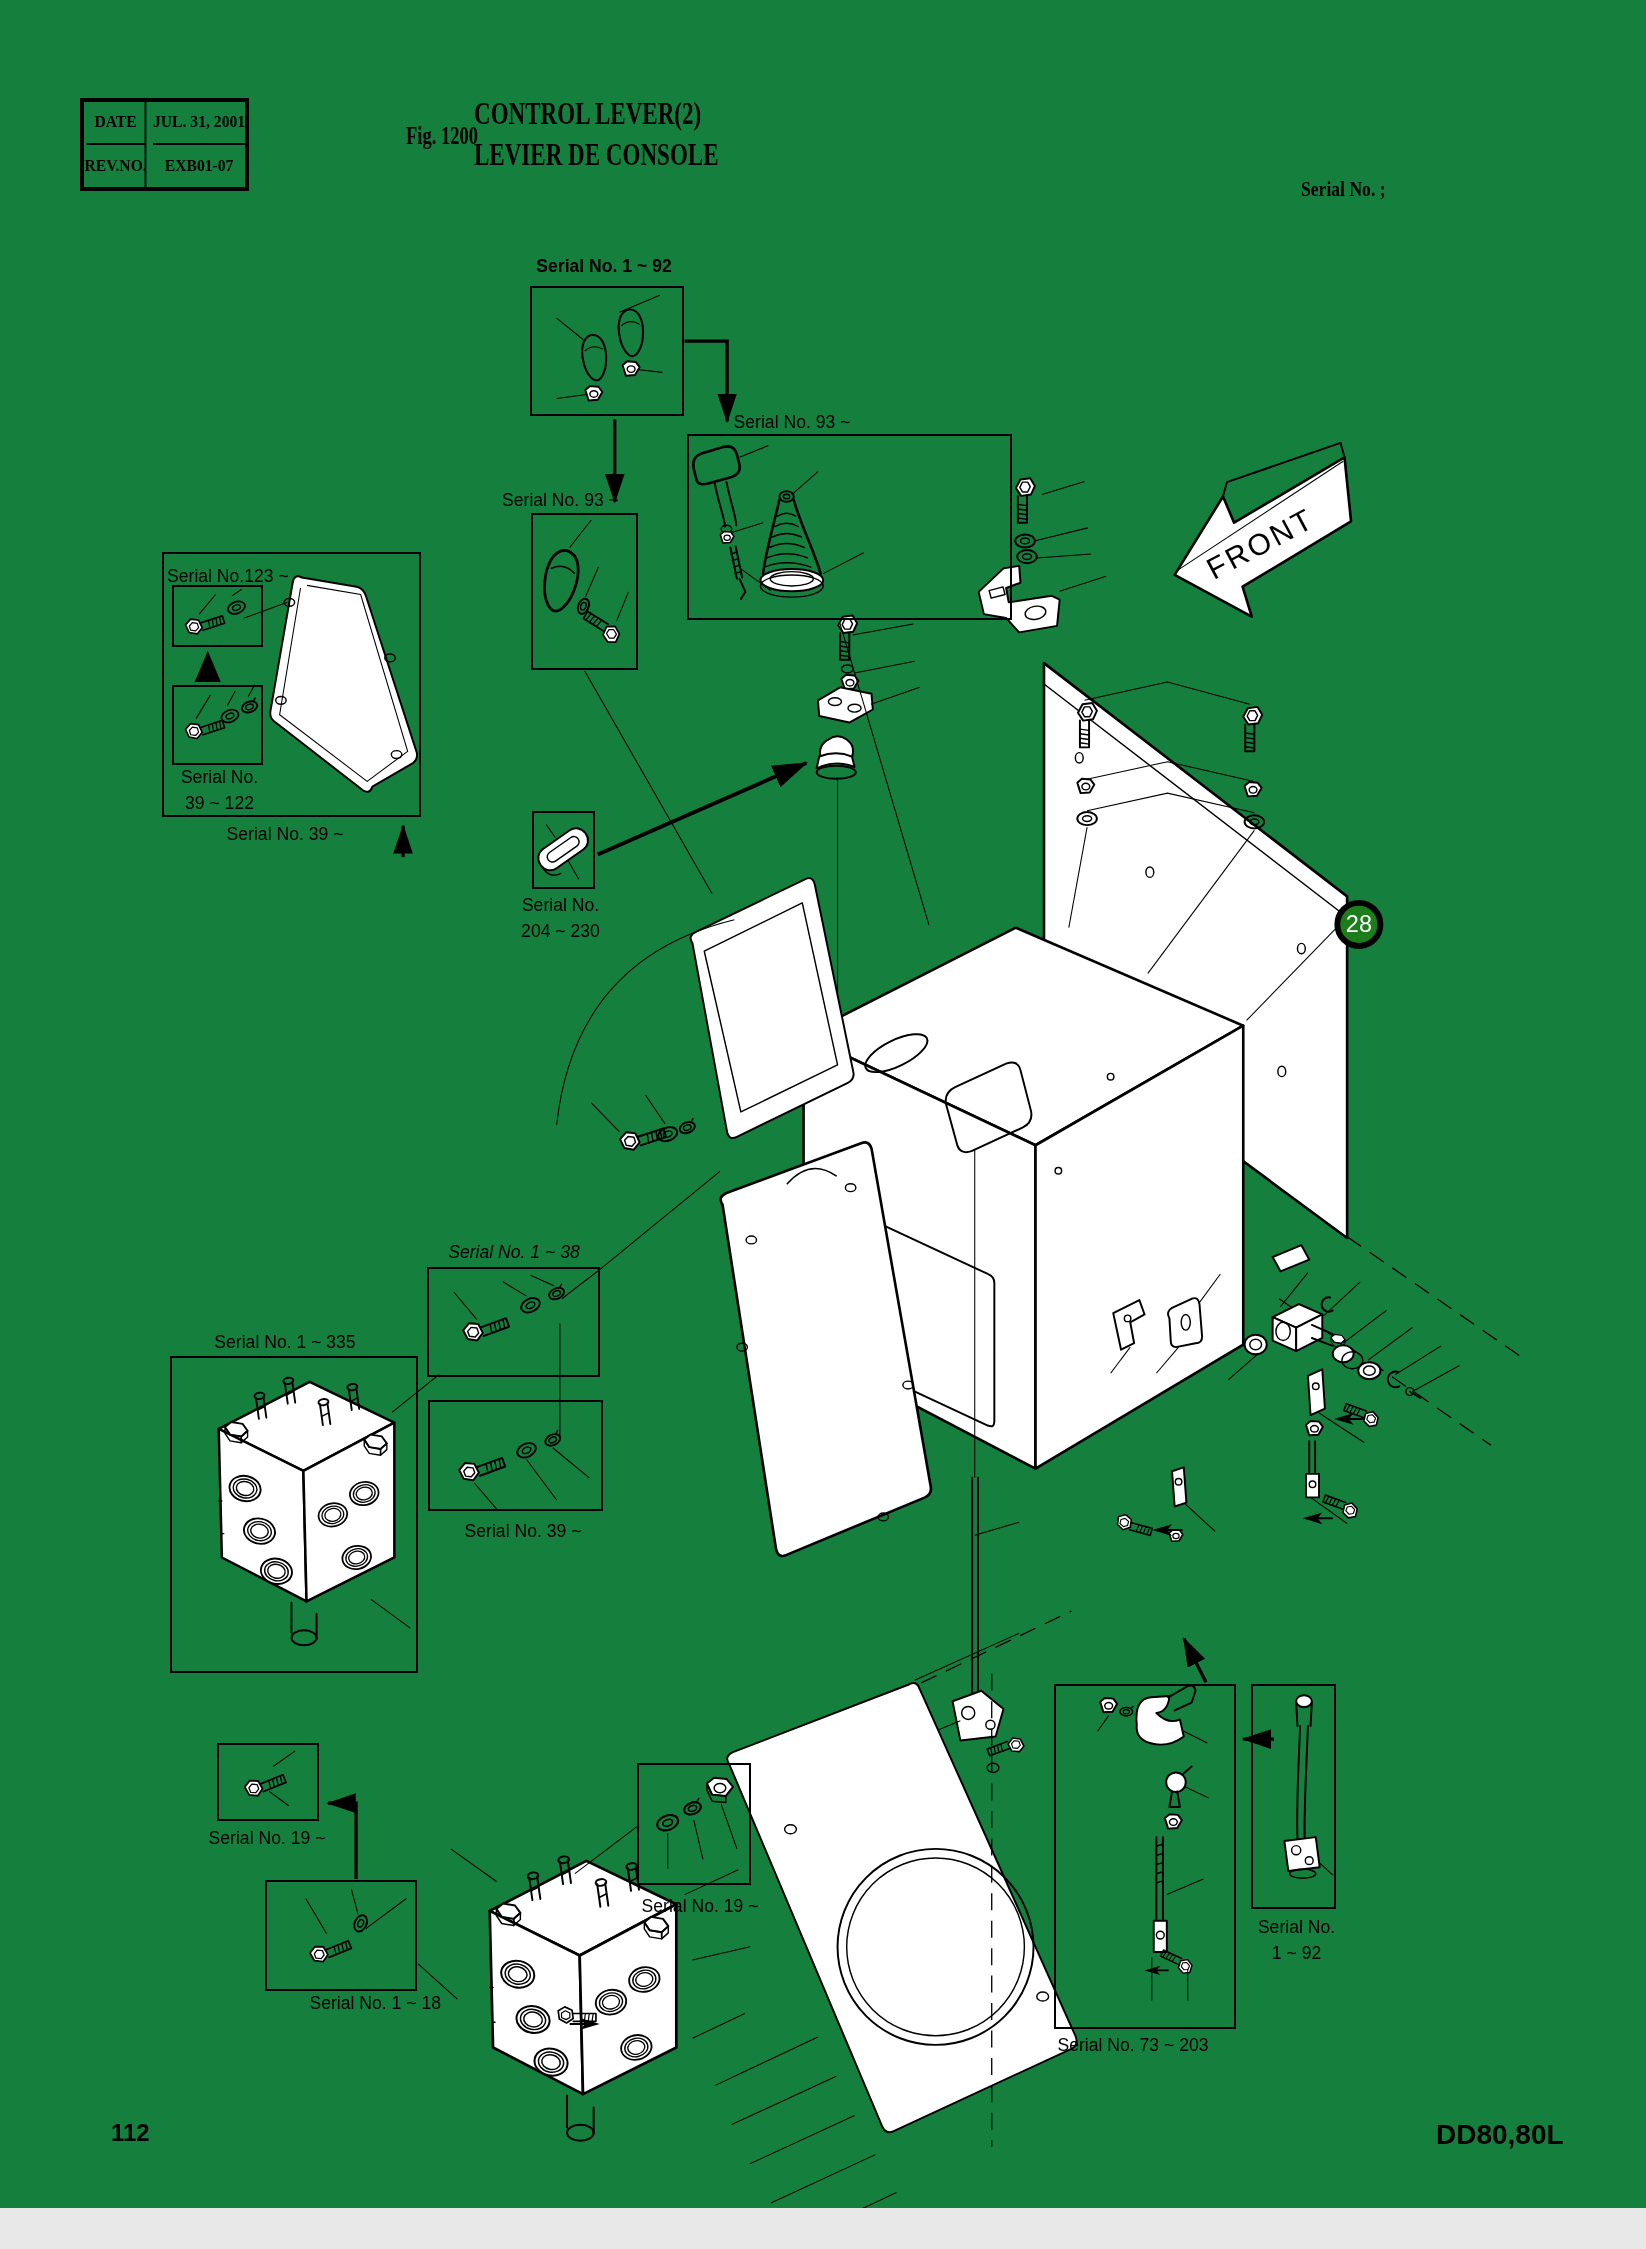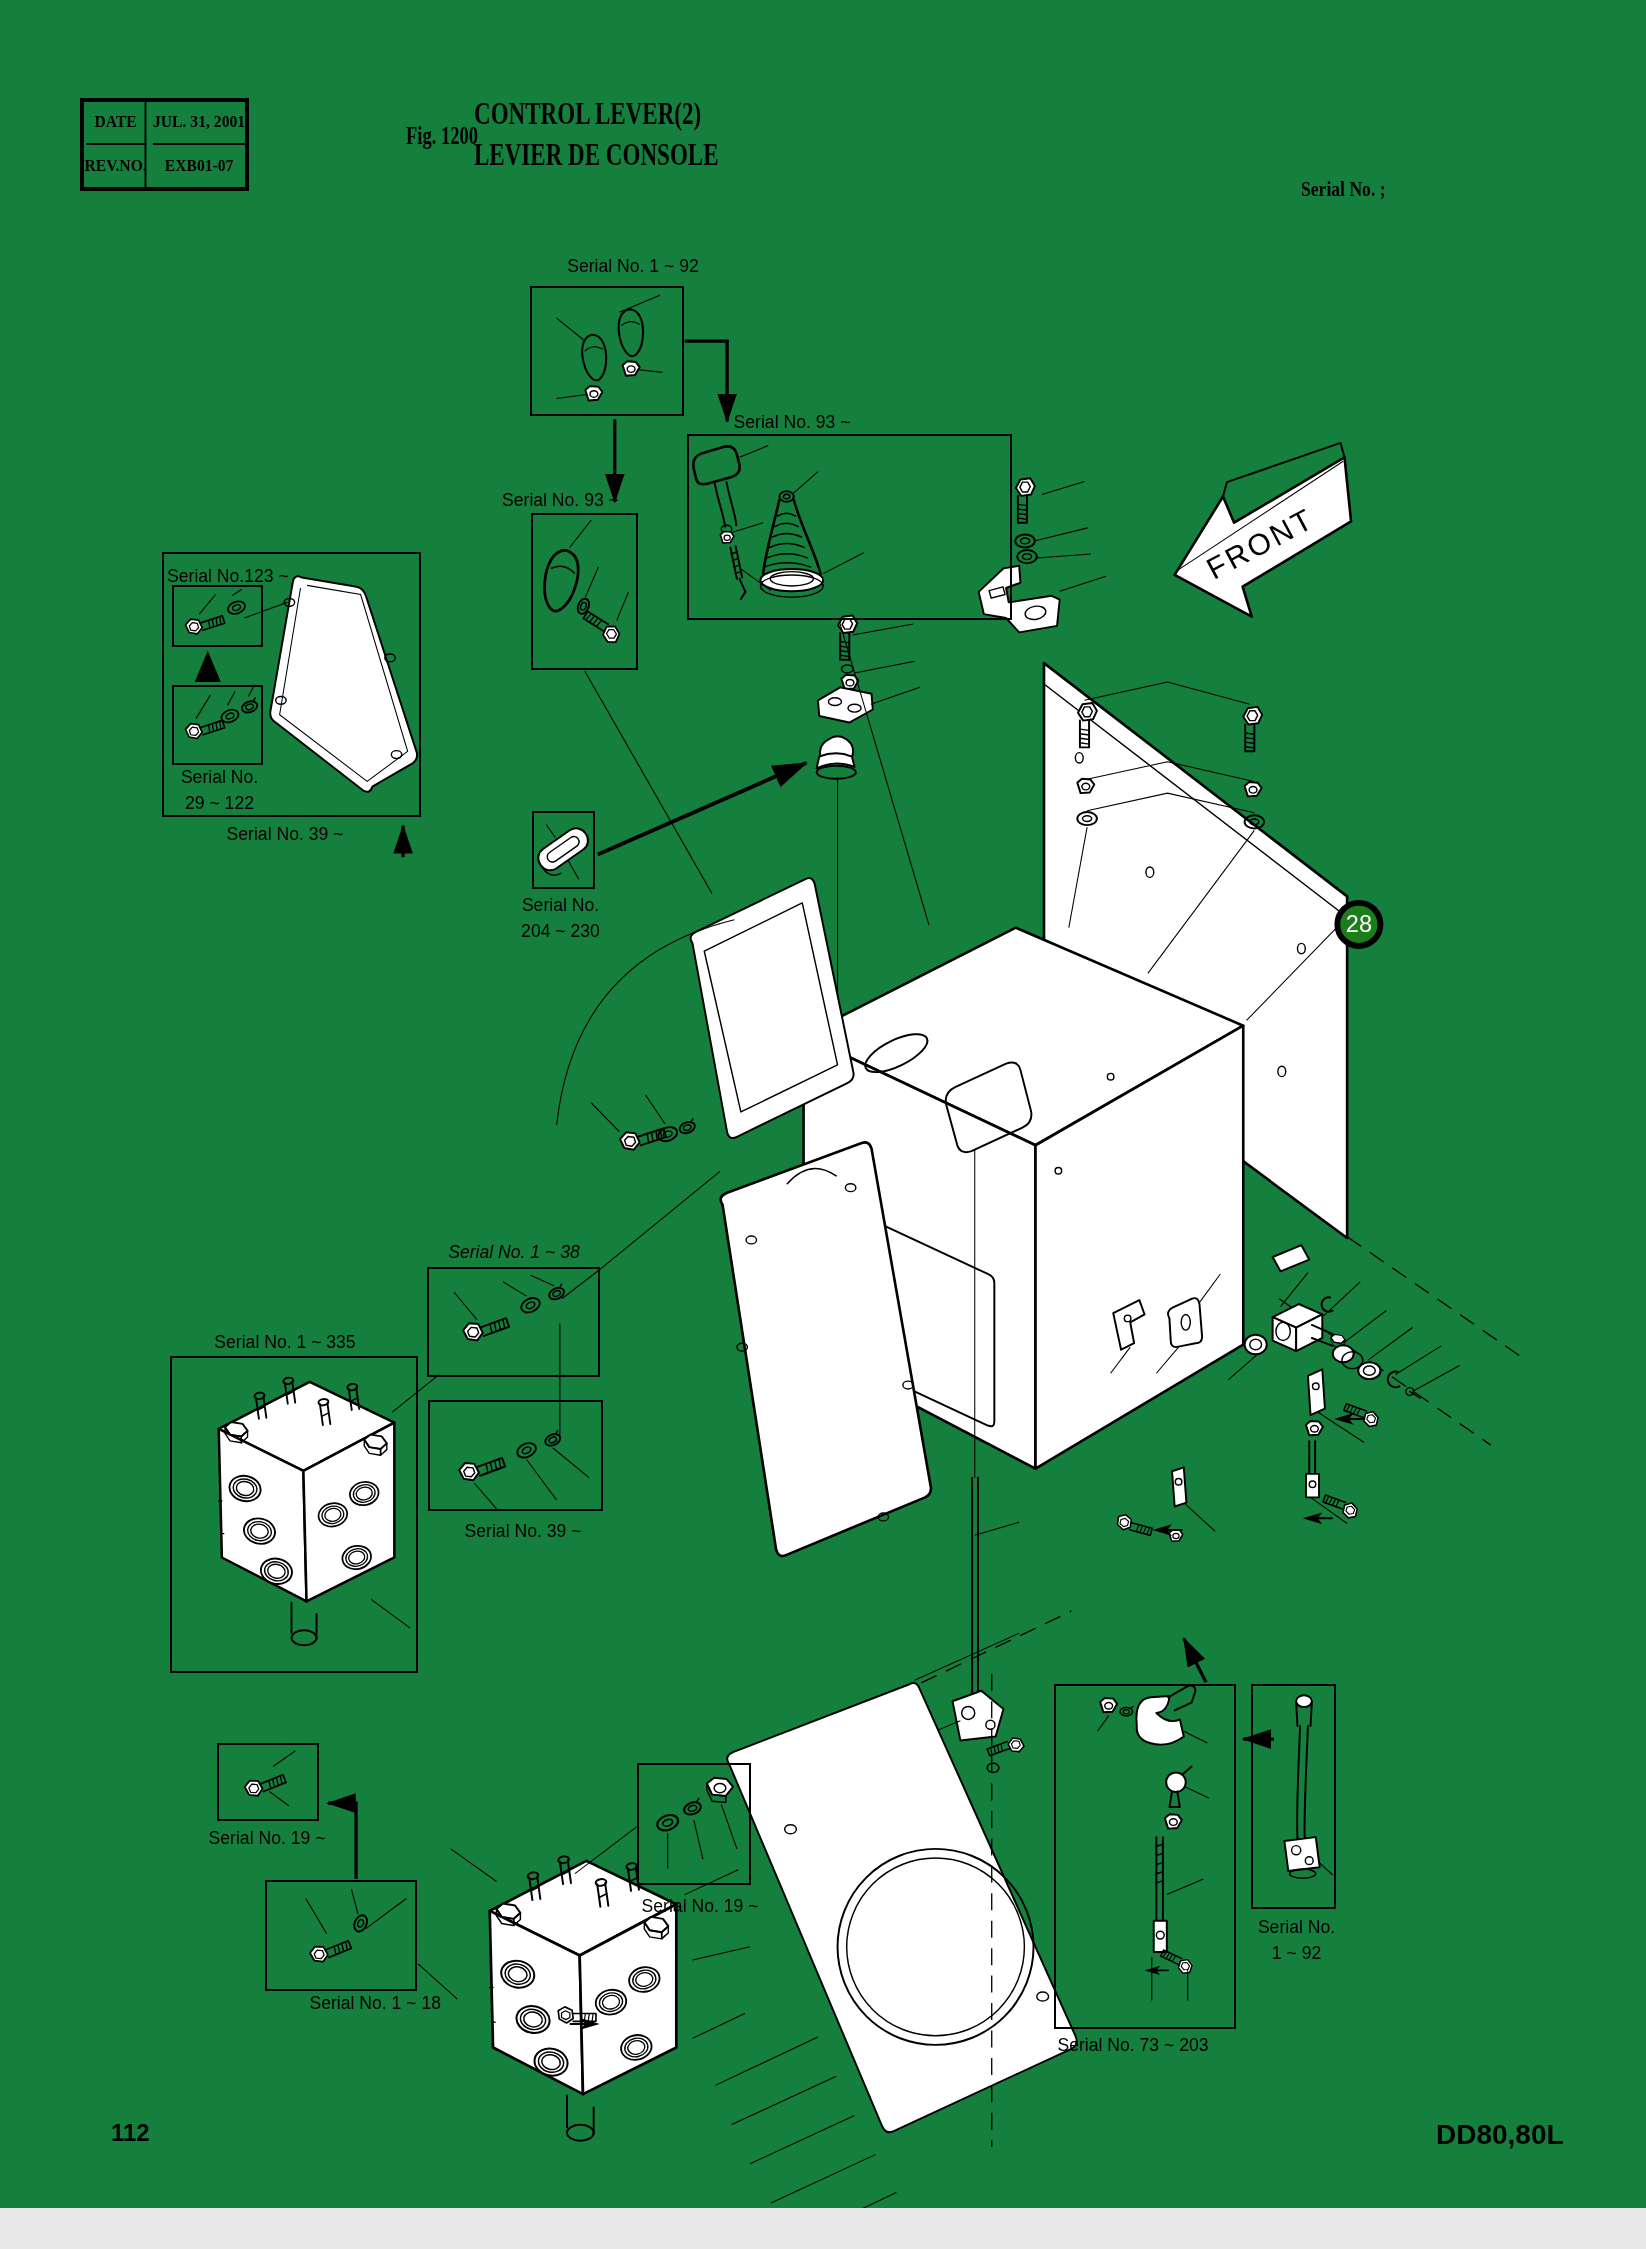--- a/index.html
+++ b/index.html
@@ -39,21 +39,21 @@
   #b7{left:428px;top:1400px;width:175px;height:111px;}
   #b8{left:170px;top:1356px;width:248px;height:317px;}
   #b9{left:217px;top:1743px;width:102px;height:78px;}
   #b10{left:265px;top:1880px;width:152px;height:111px;}
   #b11{left:637px;top:1763px;width:114px;height:122px;}
   #b12{left:1054px;top:1684px;width:182px;height:345px;}
   #b13{left:1251px;top:1684px;width:85px;height:225px;}
   
   .lbl{position:absolute;font-size:17.6px;line-height:26px;white-space:pre;color:#000;}
   .ctr{text-align:center;}
-  #lb1{left:535px;top:253px;width:196px;}
+  #lb1{left:506px;top:253px;width:196px;font-weight:bold;}
   #lb2{left:694px;top:409px;width:196px;}
   #lb3{left:502px;top:487px;width:196px;}
   #lb4{left:167px;top:563px;width:196px;}
   #lb5{left:154px;top:764px;width:131px;}
   #lb6{left:197px;top:821px;width:176px;}
   #lb7{left:495px;top:892px;width:131px;}
   #lb8{left:416px;top:1239px;width:196px;font-style:italic;}
   #lb9{left:425px;top:1518px;width:196px;}
   #lb10{left:187px;top:1329px;width:196px;}
   #lb11{left:169px;top:1825px;width:196px;}
@@ -571,21 +571,21 @@
   <div class="cbox" id="b9"></div>
   <div class="cbox" id="b10"></div>
   <div class="cbox" id="b11"></div>
   <div class="cbox" id="b12"></div>
   <div class="cbox" id="b13"></div>
 
   <div class="lbl ctr" id="lb1">Serial No. 1 ~ 92</div>
   <div class="lbl ctr" id="lb2">Serial No. 93 ~</div>
   <div class="lbl" id="lb3">Serial No. 93 ~</div>
   <div class="lbl" id="lb4">Serial No.123 ~</div>
-  <div class="lbl ctr" id="lb5"><span>Serial No.</span><br><span>29 ~ 122</span></div>
+  <div class="lbl ctr" id="lb5"><span>Serial No.</span><br><span>39 ~ 122</span></div>
   <div class="lbl ctr" id="lb6">Serial No. 39 ~</div>
   <div class="lbl ctr" id="lb7"><span>Serial No.</span><br><span>204 ~ 230</span></div>
   <div class="lbl ctr" id="lb8">Serial No. 1 ~ 38</div>
   <div class="lbl ctr" id="lb9">Serial No. 39 ~</div>
   <div class="lbl ctr" id="lb10">Serial No. 1 ~ 335</div>
   <div class="lbl ctr" id="lb11">Serial No. 19 ~</div>
   <div class="lbl ctr" id="lb12">Serial No. 1 ~ 18</div>
   <div class="lbl ctr" id="lb13">Serial No. 19 ~</div>
   <div class="lbl ctr" id="lb14">Serial No. 73 ~ 203</div>
   <div class="lbl ctr" id="lb15"><span>Serial No.</span><br><span>1 ~ 92</span></div>

